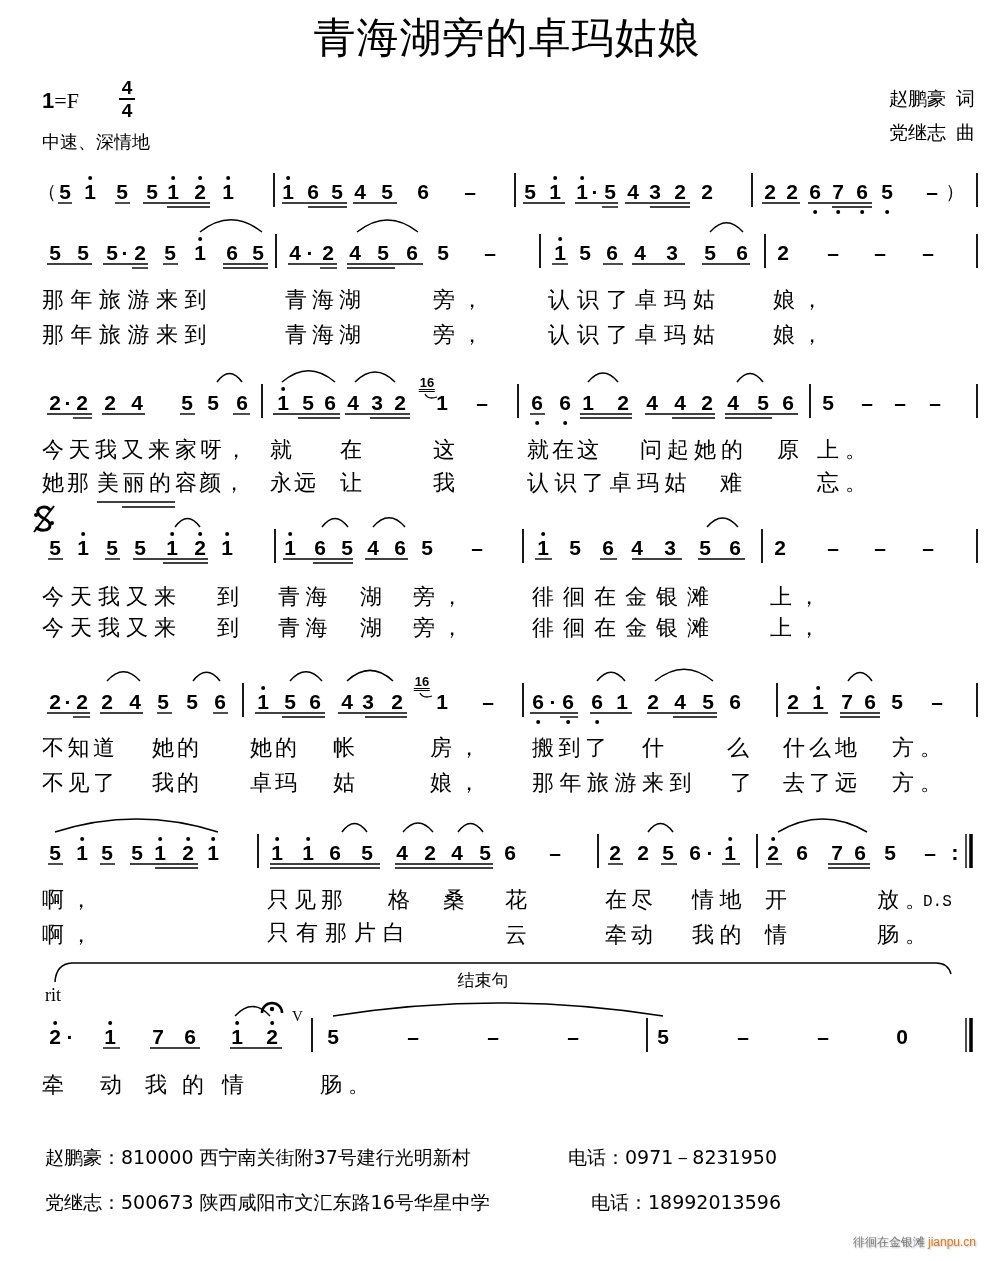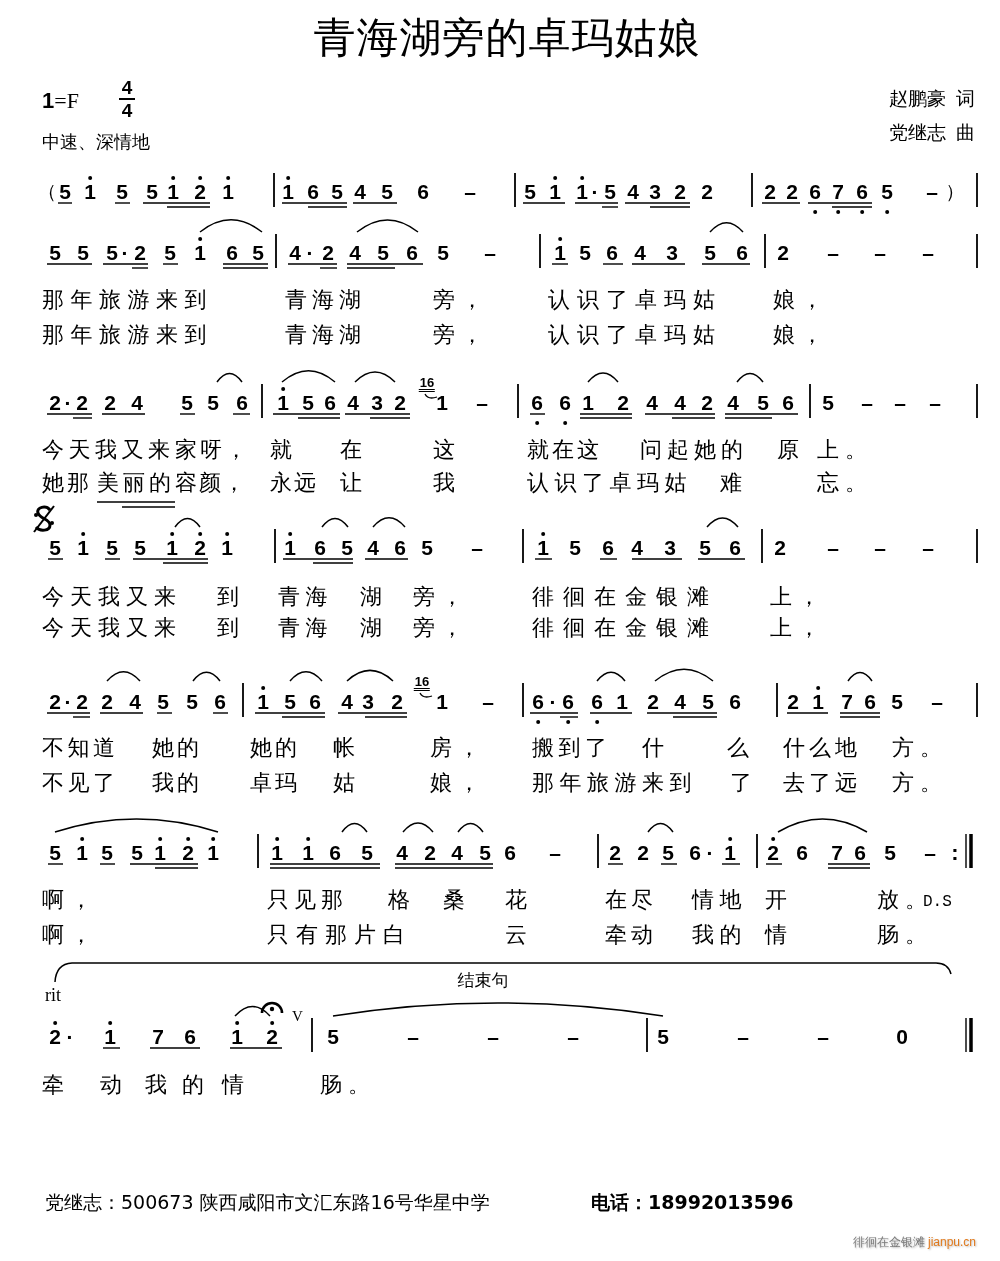--- a/index.html
+++ b/index.html
@@ -475,21 +475,21 @@
         <span class="lyr" style="left: 267px; top: 888px; letter-spacing: 5px;">只见那</span>
         <span class="lyr" style="left: 388px; top: 888px;">格</span>
         <span class="lyr" style="left: 443px; top: 888px;">桑</span>
         <span class="lyr" style="left: 505px; top: 888px;">花</span>
         <span class="lyr" style="left: 605px; top: 888px; letter-spacing: 4px;">在尽</span>
         <span class="lyr" style="left: 692px; top: 888px; letter-spacing: 5.5px;">情地</span>
         <span class="lyr" style="left: 765px; top: 888px;">开</span>
         <span class="lyr" style="left: 877px; top: 888px;">放。</span>
         <span class="lyr serif" style="left: 923px; top: 890px;">D.S</span>
         <span class="lyr" style="left: 42px; top: 923px;">啊，</span>
-        <span class="lyr" style="left: 267px; top: 923px; letter-spacing: 7px;">只有那片白</span>
+        <span class="lyr" style="left: 267px; top: 923px; letter-spacing: 7px; font-family: Liberation Mono, monospace;">只有那片白</span>
         <span class="lyr" style="left: 505px; top: 923px;">云</span>
         <span class="lyr" style="left: 605px; top: 923px; letter-spacing: 4px;">牵动</span>
         <span class="lyr" style="left: 692px; top: 923px; letter-spacing: 5.5px;">我的</span>
         <span class="lyr" style="left: 765px; top: 923px;">情</span>
         <span class="lyr" style="left: 877px; top: 923px;">肠。</span>
       </div>
       <div class="score-line">
         <span class="note hi" style="left: 55px; top: 1025px;">2</span>
         <span class="note" style="left: 70px; top: 1025px;">·</span>
         <span class="note hi" style="left: 110px; top: 1025px;">1</span>
@@ -510,19 +510,23 @@
         <span class="lyr" style="left: 145px; top: 1073px;">我</span>
         <span class="lyr" style="left: 182px; top: 1073px;">的</span>
         <span class="lyr" style="left: 222px; top: 1073px;">情</span>
         <span class="lyr" style="left: 320px; top: 1073px;">肠。</span>
       </div>
       <span class="anno serif" style="left: 45px; top: 985px;">rit</span>
       <span class="anno label" style="left: 483px; top: 970px;">结束句</span>
       <span class="anno breath" style="left: 292px; top: 1008px;">V</span>
     </div>
 
+  <div class="footer-line" style="top:1145px;">
+    <span>赵鹏豪：</span><span>810000</span>&nbsp;<span>西宁南关街附37号建行光明新村</span>
+    <span class="phone" style="left:523px;"><span>电话：</span><span>0971－8231950</span></span>
+  </div>
   <div class="footer-line" style="top:1190px;">
     <span>党继志：</span><span>500673</span>&nbsp;<span>陕西咸阳市文汇东路16号华星中学</span>
-    <span class="phone" style="left:546px;font-weight:bold;"><span>电话：</span><span>18992013596</span></span>
+    <span class="phone" style="left:546px;"><span>电话：</span><span>18992013596</span></span>
   </div>
 
   <div id="watermark" class="abs"><span class="cn">徘徊在金银滩</span><span class="en">jianpu.cn</span></div>
 </div>
 
 </body></html>

